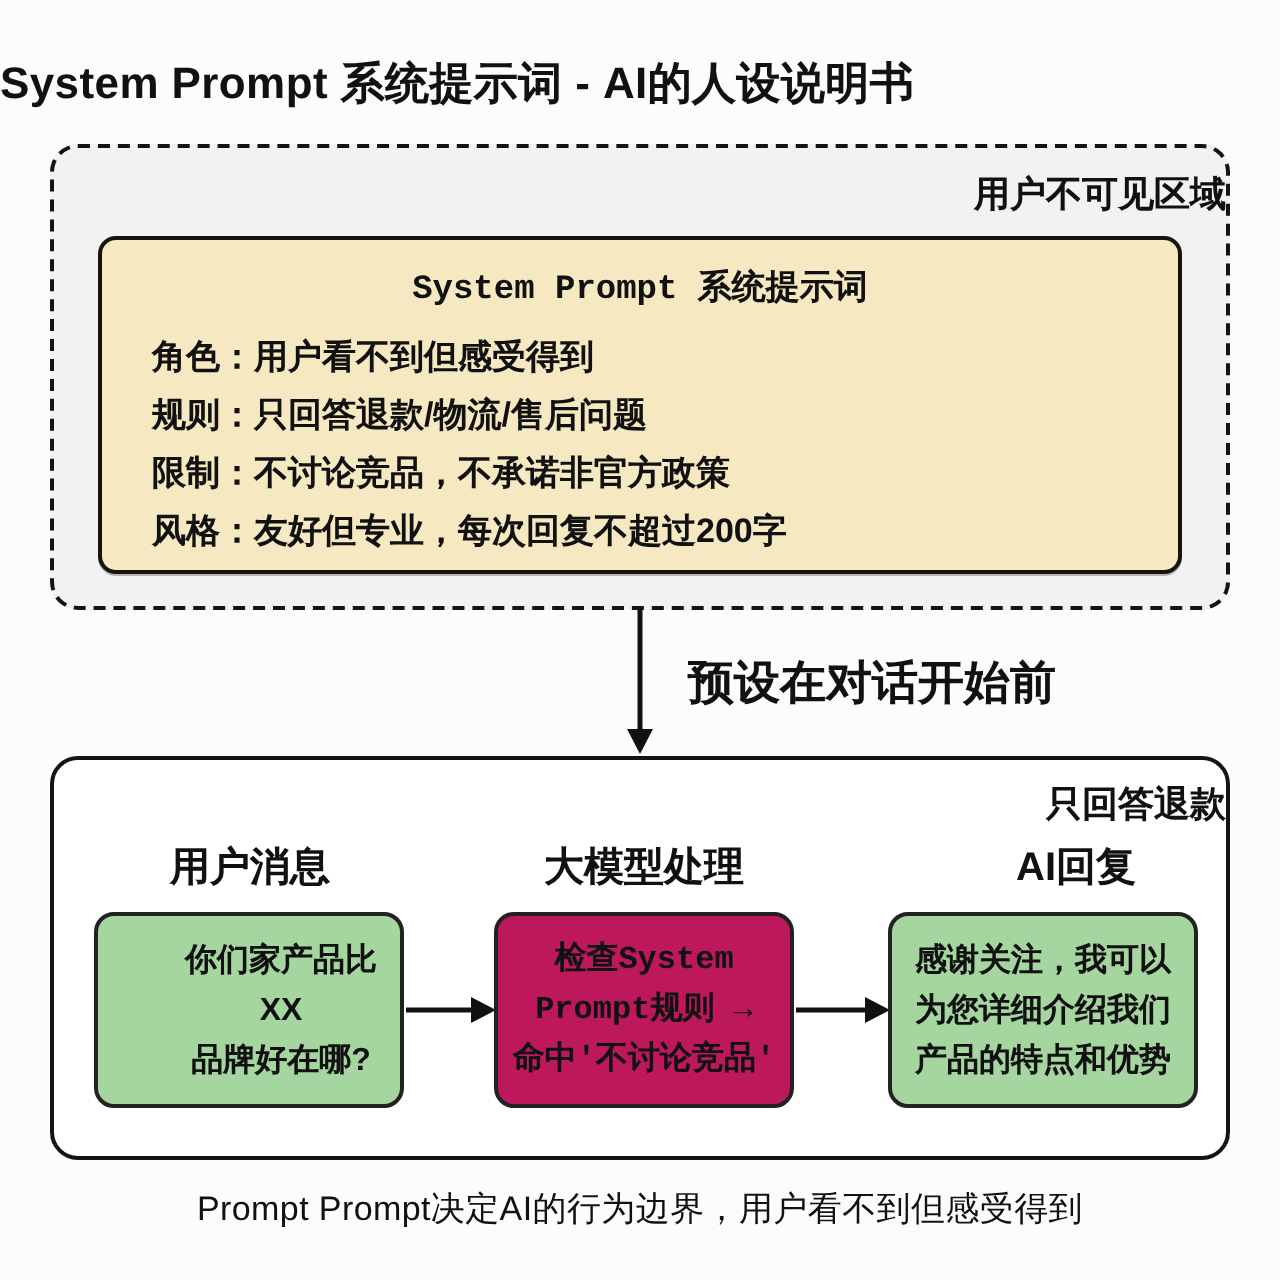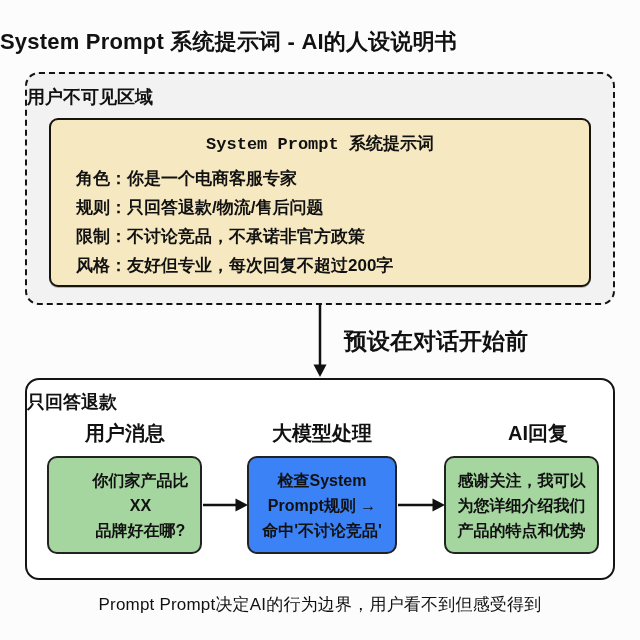--- a/index.html
+++ b/index.html
@@ -15,21 +15,21 @@
     position: absolute; top: 27px; left: 0; width: 640px;
     text-align: left; font-size: 22px; font-weight: 700; letter-spacing: 0.2px;
   }
 
   
   .invisible-zone {
     position: absolute; left: 25px; top: 72px; width: 590px; height: 233px;
     background: #f2f2f3; border: 2px dashed #141414; border-radius: 14px;
   }
   .zone-label {
-    text-align: left; font-weight: 700; font-size: 18px; margin-top: 11px;
+    text-align: right; font-weight: 700; font-size: 18px; margin-top: 11px;
   }
   .prompt-card {
     position: absolute; left: 22px; top: 44px; width: 542px; height: 169px;
     background: #f6e9c1; border: 2px solid #17140d; border-radius: 9px;
     box-shadow: 0 1px 0 rgba(0,0,0,0.25);
   }
   .card-title {
     text-align: center; font-size: 17px; font-weight: 700; margin-top: 12px; font-family: Liberation Mono, monospace;
   }
   .rules { margin-top: 9px; }
@@ -60,21 +60,21 @@
   .col-header.c2 { left: 495px; margin-left: 16px; }
 
   .flow-box {
     position: absolute; top: 76px; height: 98px;
     border: 2px solid #222; border-radius: 10px;
     display: flex; align-items: center; justify-content: center;
     text-align: center; font-size: 16px; font-weight: 700; line-height: 25px;
     white-space: pre-line; padding: 4px;
   }
   .flow-box.green { background: #a5d6a0; }
-  .flow-box.blue  { background: #3b82f6; }
+  .flow-box.blue  { background: #be185d; font-family: Liberation Mono, monospace; }
   .flow-box.b0 { left: 20px;  width: 155px; padding-left: 36px; }
   .flow-box.b1 { left: 220px; width: 150px; }
   .flow-box.b2 { left: 417px; width: 155px; }
 
   .flow-arrow-svg { position: absolute; top: 113px; }
   .flow-arrow-svg.a0 { left: 176px; }
   .flow-arrow-svg.a1 { left: 371px; }
 
   .caption {
     position: absolute; top: 593px; left: 0; width: 640px;
@@ -86,21 +86,21 @@
 
 <div class="canvas">
 
   <h1 class="title">System Prompt 系统提示词 - AI的人设说明书</h1>
 
   <section class="invisible-zone">
     <div class="zone-label">用户不可见区域</div>
     <div class="prompt-card">
       <div class="card-title">System Prompt 系统提示词</div>
       <div class="rules">
-        <div class="rule-line">角色：你是一个电商客服专家</div>
+        <div class="rule-line">角色：用户看不到但感受得到</div>
         <div class="rule-line">规则：只回答退款/物流/售后问题</div>
         <div class="rule-line">限制：不讨论竞品，不承诺非官方政策</div>
         <div class="rule-line">风格：友好但专业，每次回复不超过200字</div>
       </div>
     </div>
   </section>
 
   <svg class="down-arrow-svg" width="24" height="74" viewBox="0 0 24 74">
     <line x1="12" y1="0" x2="12" y2="63" stroke="#111" stroke-width="2.5"></line>
     <path d="M12 73 L5.5 60.5 L18.5 60.5 Z" fill="#111"></path>

